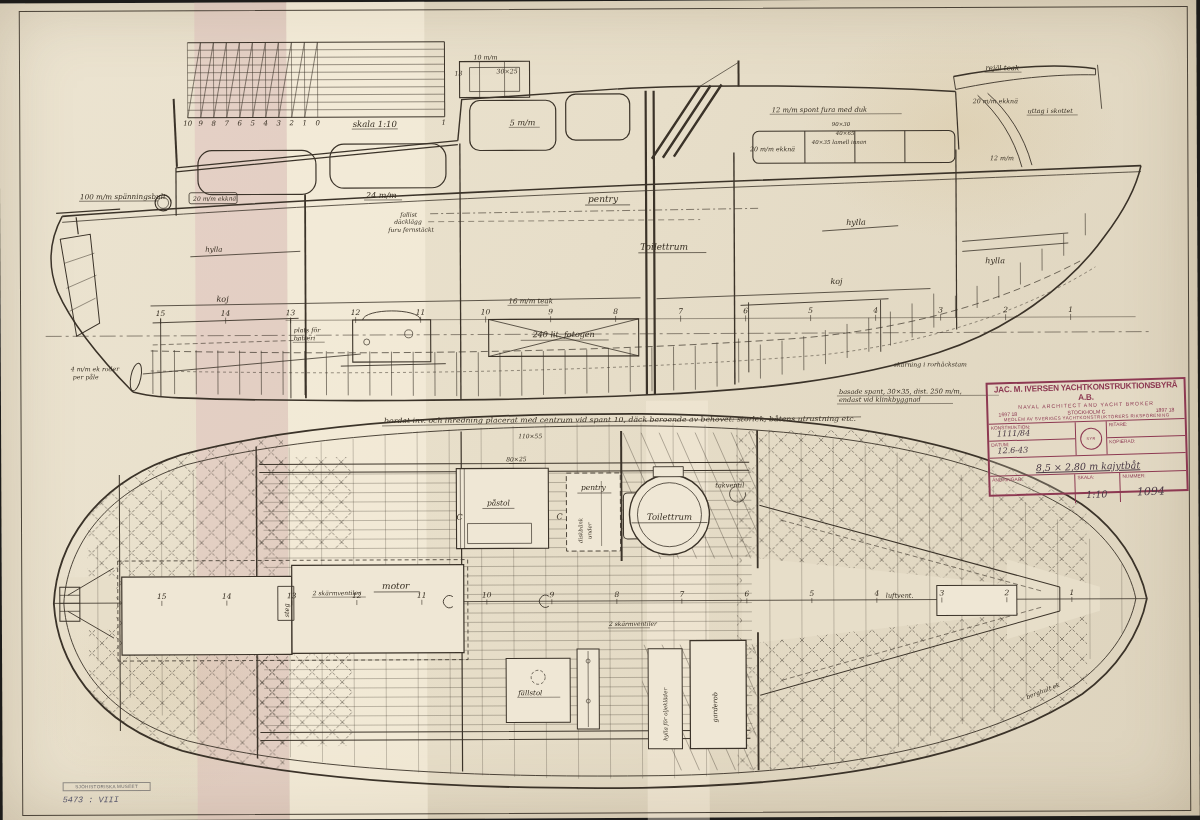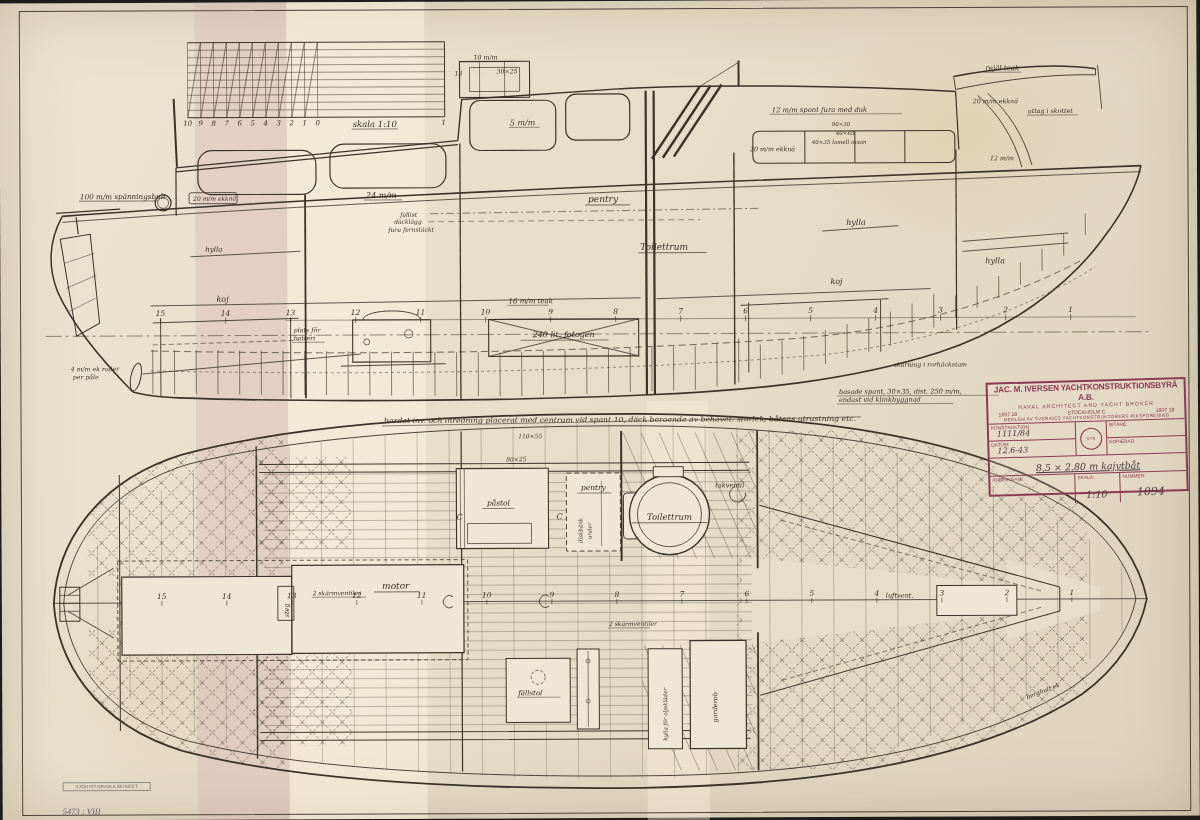--- a/index.html
+++ b/index.html
@@ -40,21 +40,21 @@
   .ts-desc .hand{font-size:9.5px;text-decoration:underline;}
   .ts-bottom{display:flex;height:29px;}
   .ts-and{flex:1.3;border-right:1px solid #8d3952;font-size:4.8px;padding:1px 2px;}
   .ts-skala{width:40px;border-right:1px solid #8d3952;font-size:4.8px;padding:1px 2px;position:relative;}
   .ts-num{flex:1;font-size:4.8px;padding:1px 2px;position:relative;}
   .ts-skala .hand,.ts-num .hand{position:absolute;left:10px;bottom:3px;font-size:9.5px;}
   .ts-num .hand{font-size:11px;left:16px;}
   
   .museum-stamp{position:absolute;left:60px;top:779px;width:88px;color:rgba(72,72,78,.78);}
   .ms-box{border:1px solid rgba(72,72,78,.55);font-size:4.6px;text-align:center;padding:1px 0;letter-spacing:.3px;}
-  .ms-num{font-family:Liberation Serif, serif;font-style:italic;font-size:8.5px;color:rgba(55,55,85,.8);margin-top:15px;}
+  .ms-num{font-family:Liberation Mono, monospace;font-style:italic;font-size:8.5px;color:rgba(55,55,85,.8);margin-top:4px;}
 </style>
 </head>
 <body>
 
 <div class="scene">
 <div class="paper">
   <div class="band band-pink"></div>
   <div class="band band-light"></div>
   <div class="band band-light2"></div>
   <div class="blotch blotch1"></div>

